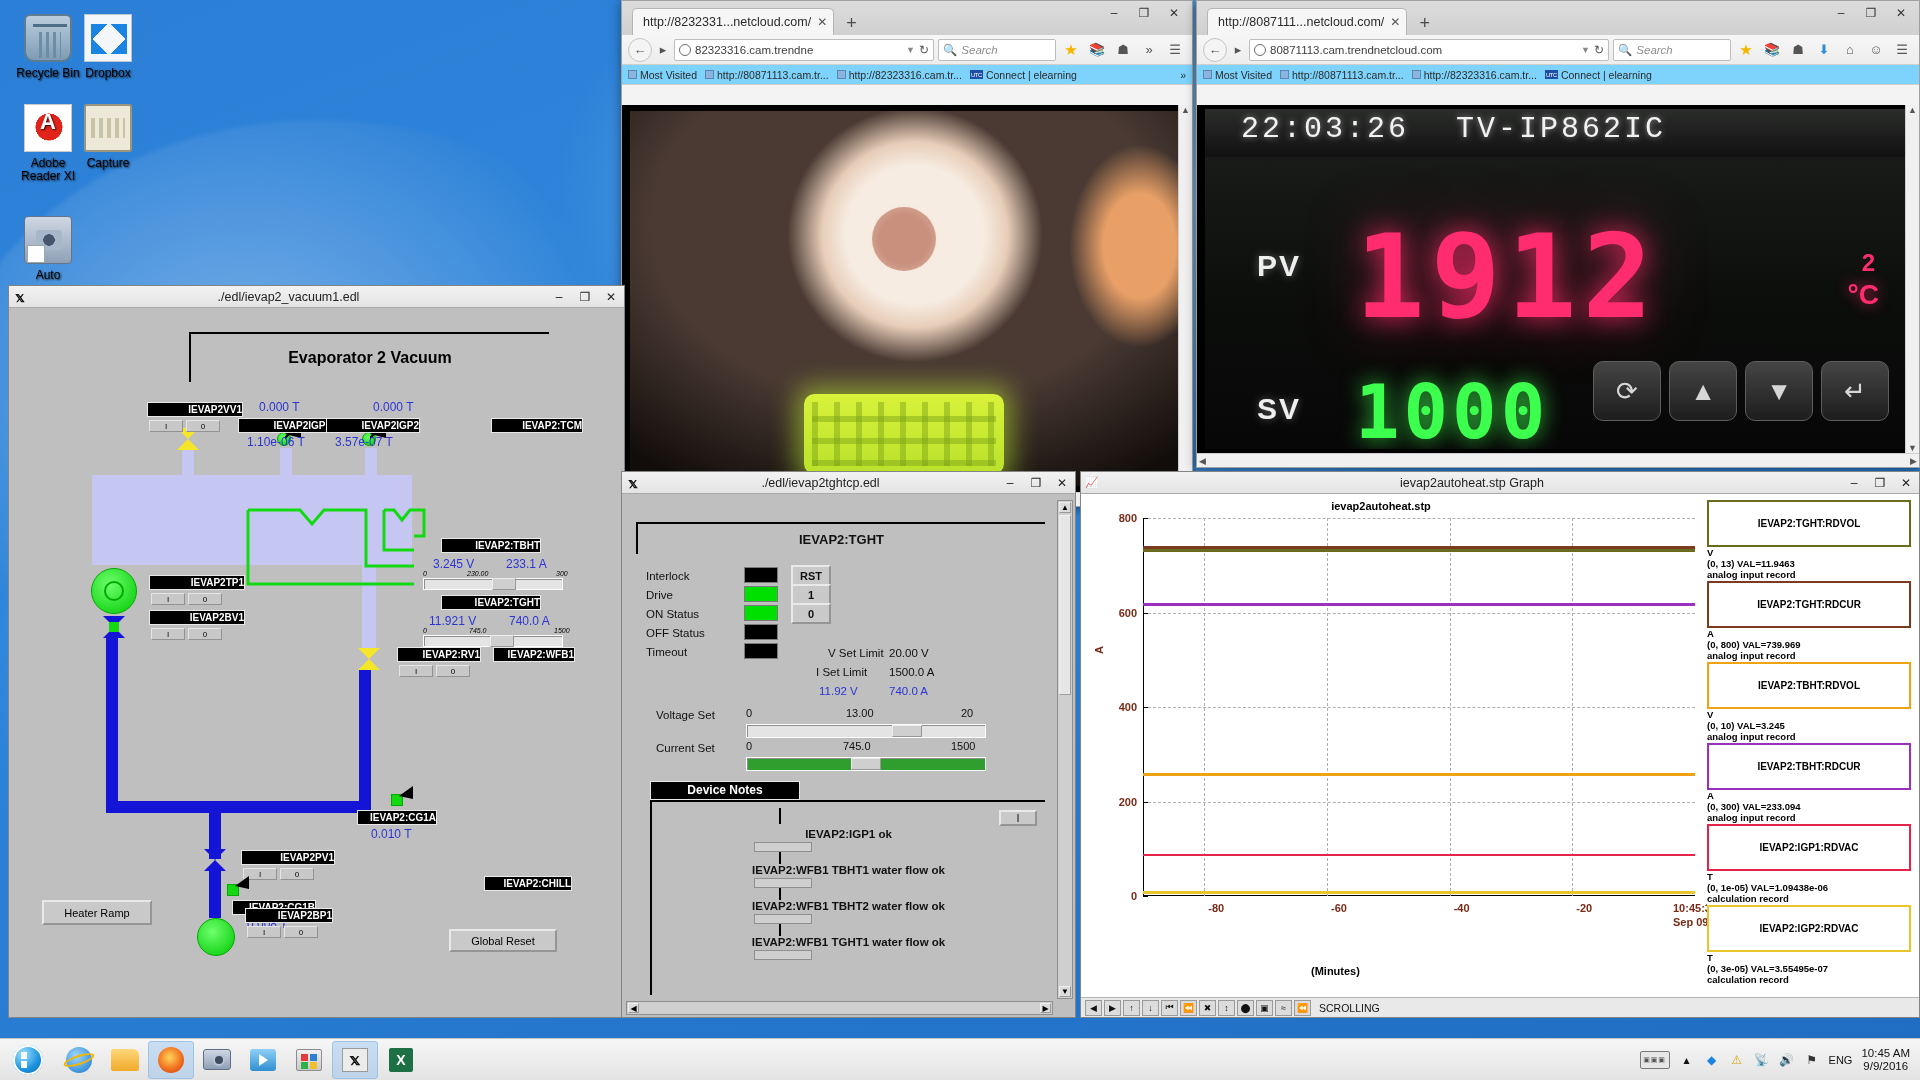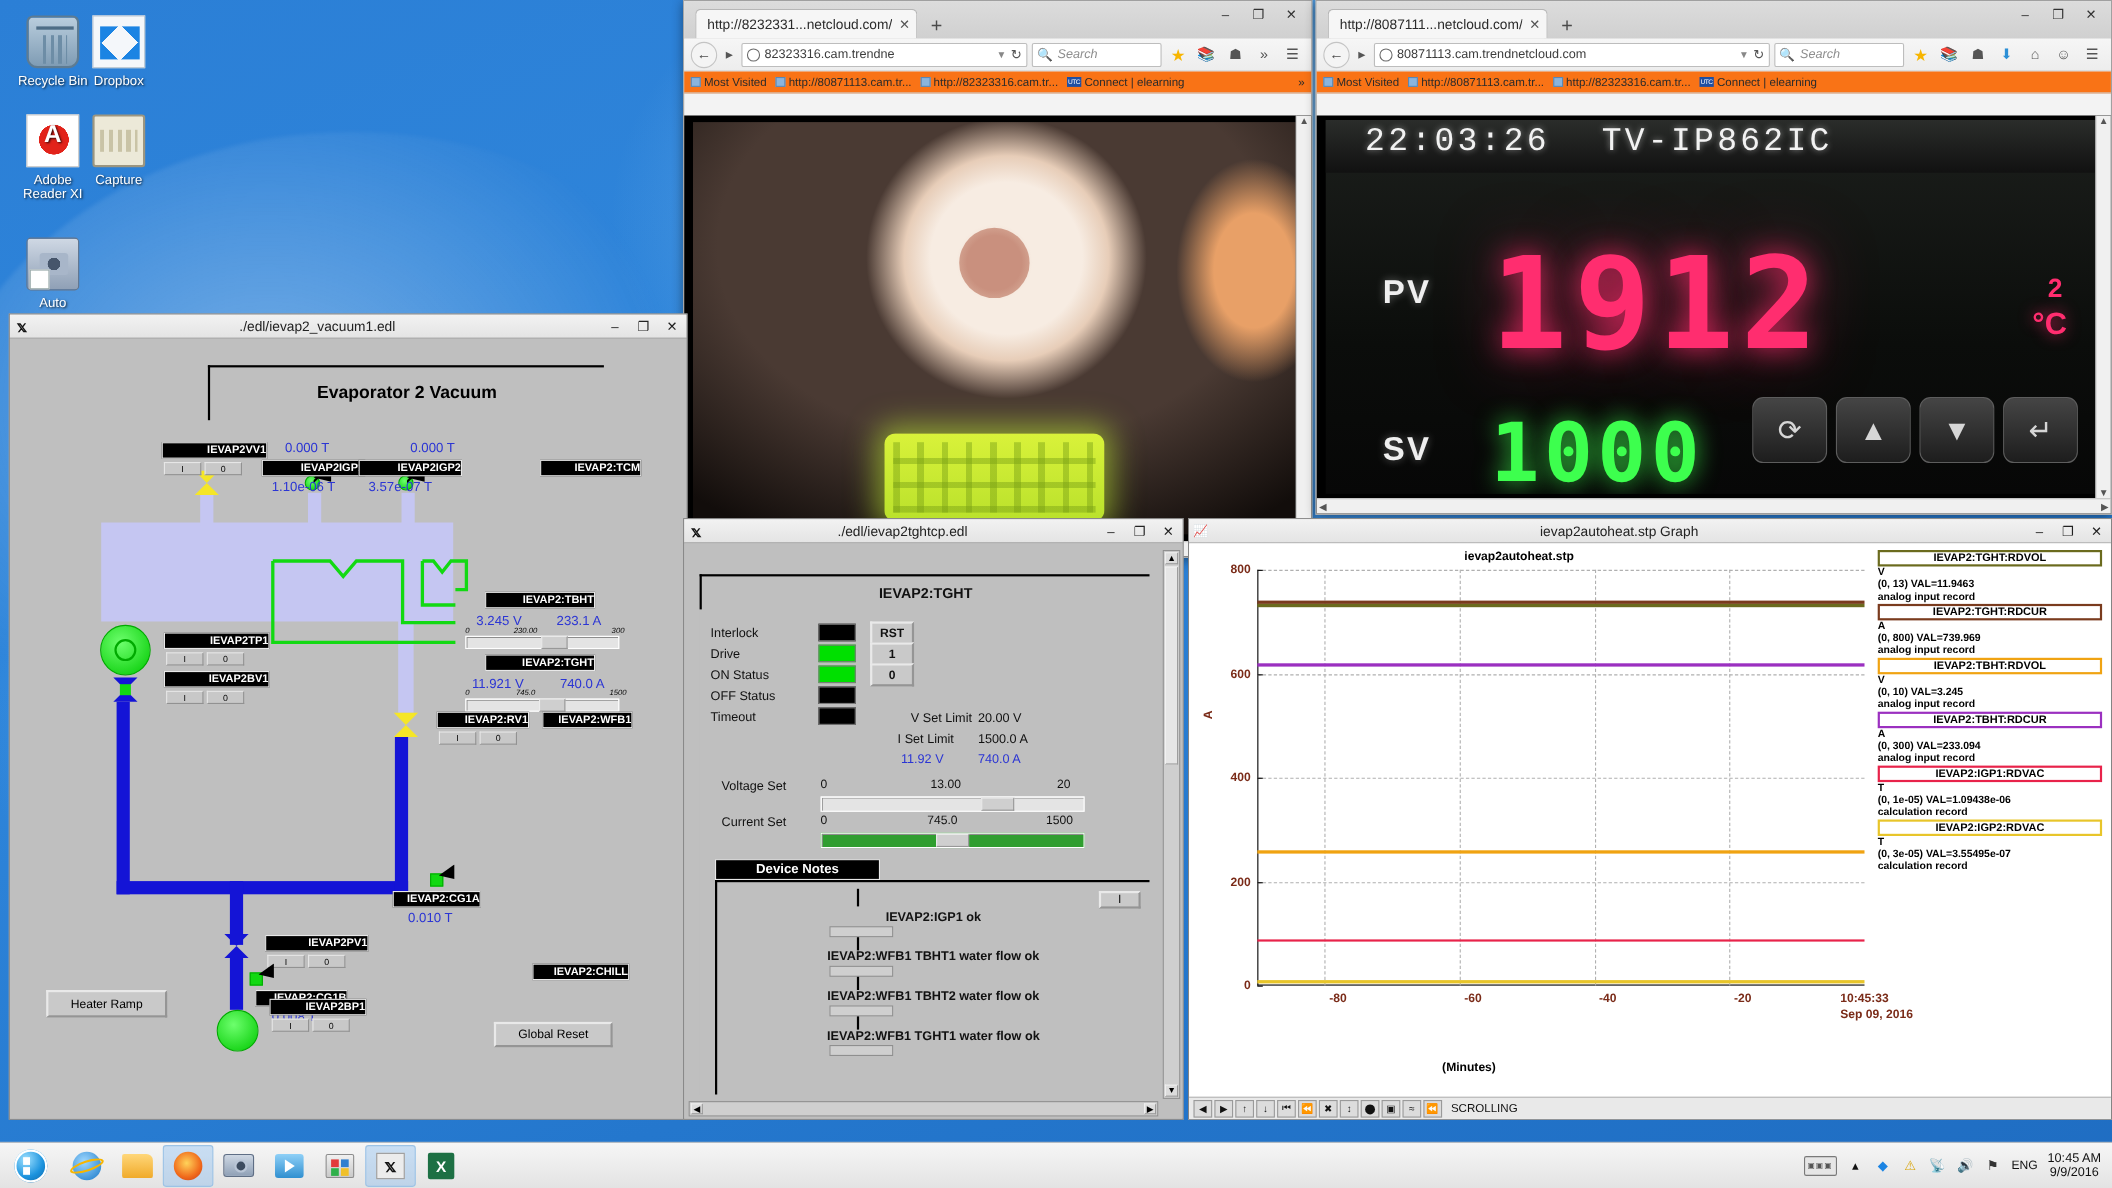--- a/index.html
+++ b/index.html
@@ -19,21 +19,21 @@
       linear-gradient(160deg,#2b7fd6 0%, #2f86db 35%, #2477cd 70%, #1f6dc2 100%);
   }
   #desktop:after{
     content:""; position:absolute; left:-60px; top:120px; width:760px; height:620px;
     background:radial-gradient(ellipse at 40% 40%, rgba(255,255,255,.35) 0%, rgba(255,255,255,0) 58%);
     border-radius:50%;
     filter:blur(2px);
   }
 
   
-  .dicon { position:absolute; width:92px; text-align:center; color:#ffffff;
+  .dicon { position:absolute; width:92px; text-align:center; color:#000000;
            font-size:12px; line-height:13px; text-shadow:1px 1px 2px rgba(0,0,0,.8); }
   .dicon .glyph { width:48px; height:48px; margin:0 auto 4px; position:relative; }
   .dicon .cap { display:inline-block; padding:1px 3px; }
 
   .ic-recycle { background:linear-gradient(180deg,#b9cddd,#7f9cb4); border-radius:6px 6px 10px 10px;
                 border:2px solid #5d7b92; }
   .ic-recycle:before{content:"";position:absolute;left:7px;top:8px;width:34px;height:3px;background:#4e6d86;}
   .ic-recycle:after{content:"";position:absolute;left:13px;top:16px;width:22px;height:26px;
      background:repeating-linear-gradient(90deg,#6d8da6 0 3px,transparent 3px 7px);}
   .ic-dropbox { background:#f4f7fa; border:1px solid #b9c6d2; }
@@ -88,21 +88,21 @@
   .urlbar .globe { width:12px; height:12px; border-radius:50%; border:1.3px solid #6b6b6b; flex:none; }
   .urlbar .txt { white-space:nowrap; overflow:hidden; }
   .searchbar { width:118px; height:22px; background:#fff; border:1px solid #bdbdbd; border-radius:2px;
                display:flex; align-items:center; padding:0 4px; gap:4px; font-size:11.5px;
                color:#8e8e8e; font-style:italic; }
   .tbicon { width:22px; height:22px; display:flex; align-items:center; justify-content:center;
             font-size:13px; color:#555; }
   .tbicon.star { color:#f7b500; font-size:15px; }
   .tbicon.blue { color:#2b8fd6; }
 
-  .ff-bookmarks { height:20px; background:#f97316; border-bottom:1px solid #cfcfcf;
+  .ff-bookmarks { height:20px; background:#7dd3fc; border-bottom:1px solid #cfcfcf;
                   display:flex; align-items:center; gap:8px; padding:0 6px; font-size:10.5px; color:#2b2b2b;
                   overflow:hidden; white-space:nowrap; }
   .bm { display:flex; align-items:center; gap:3px; }
   .bm .fav { width:9px; height:9px; background:#8ab4dd; border:1px solid #5c87b3; flex:none; }
   .bm .fav.utc { background:#1f4fa3; color:#fff; font-size:6px; width:13px; height:9px;
                  display:flex; align-items:center; justify-content:center; border:none; letter-spacing:-.5px;}
 
   .ff-content { background:#000; position:relative; overflow:hidden; }
 
   
@@ -204,21 +204,21 @@
   .ytick:after{ content:""; position:absolute; right:-5px; top:50%; width:5px; height:1px; background:#000; }
   .xtick { position:absolute; top:100%; transform:translateX(-50%); padding-top:6px;
            font-size:11px; color:#7a2b18; font-weight:bold; white-space:nowrap;margin-left:12px; }
   .gridv { position:absolute; top:0; bottom:0; width:0; border-left:1px dashed #b0b0b0; }
   .gridh { position:absolute; left:0; right:0; height:0; border-top:1px dashed #b0b0b0; }
   .trace { position:absolute; left:0; right:0; height:3px; }
   .legend { position:absolute; background:#fff; font-size:9.5px; color:#000; font-weight:bold;
             line-height:11px; }
   .leg-item { margin-bottom:1px; }
   .leg-title { border:2px solid #000; text-align:center; font-size:10px; font-weight:bold;
-               padding:0 2px; background:#fff; }
+               padding:16px 2px; background:#fff; }
   .leg-lines div { white-space:nowrap; }
   .gtoolbar { position:absolute; left:0; right:0; bottom:0; height:20px; background:#e9e9e9;
               border-top:1px solid #b5b5b5; display:flex; align-items:center; gap:2px; padding:0 4px;
               font-size:10.5px; color:#111; }
   .gtb { width:17px; height:16px; border:1px solid #9a9a9a; background:#dcdcdc;
          display:flex; align-items:center; justify-content:center; font-size:9px; color:#111; }
 
   
   #taskbar { position:absolute; left:0; right:0; bottom:0; height:42px;
              background:linear-gradient(180deg,#f6f6f6,#e3e3e3); border-top:1px solid #c3c3c3;

